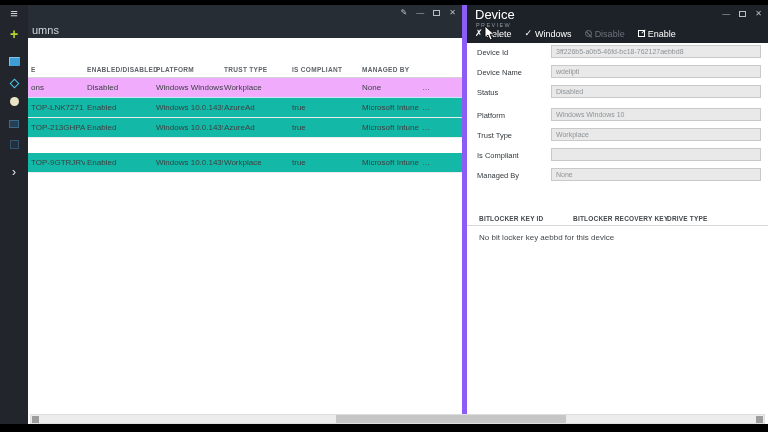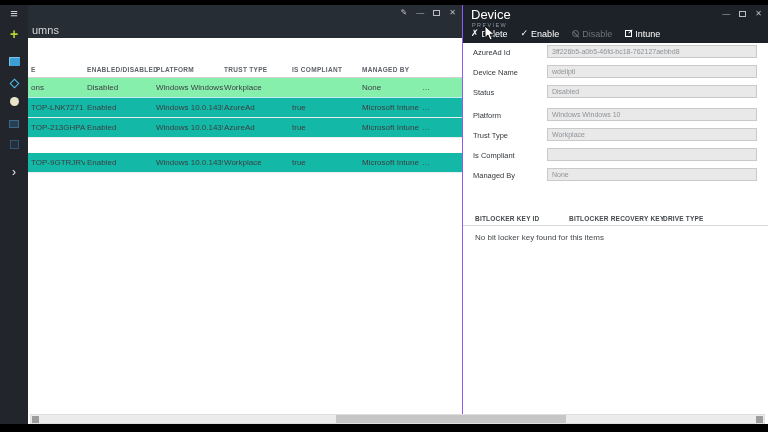--- a/index.html
+++ b/index.html
@@ -35,38 +35,38 @@
 
   #thead { position:absolute; left:0; top:57px; width:434px; height:16px;
     border-bottom:1px solid #d2d2d2; }
   #thead span { position:absolute; top:4px; font-size:6.5px; font-weight:bold;
     color:#5f6368; letter-spacing:.3px; white-space:nowrap; }
   .c-name { left:3px; }  .c-en { left:59px; } .c-pf { left:128px; }
   .c-tr { left:196px; }  .c-cp { left:264px; } .c-mg { left:334px; }
 
   .trow { position:absolute; left:0; width:434px; height:20px; border-bottom:1px solid #ececec;
     cursor:pointer; background:#14b8a6; }
-  .trow.sel { background:#86efac; border-bottom:1px solid #c5ebf8; }
+  .trow.sel { background:#f0abfc; border-bottom:1px solid #c5ebf8; }
   .trow span { position:absolute; top:5px; font-size:8px; color:#3b3f42; white-space:nowrap;
     overflow:hidden; }
   .trow .c-name { width:54px; } .trow .c-en { width:66px; } .trow .c-pf { width:67px; }
   .trow .c-tr { width:66px; } .trow .c-cp { width:68px; } .trow .c-mg { width:58px; }
   .rowmenu { position:absolute; left:394px; top:1px; width:26px; font-size:9px;
     color:#5a5e62; letter-spacing:1px; cursor:pointer; }
 
   
   #hscroll { position:absolute; left:30px; top:414px; width:735px; height:10px;
     background:#ececec; border:1px solid #dedede; }
   #hthumb { position:absolute; left:305px; top:0; width:230px; height:8px; background:#c6c6c6; }
   .hcap { position:absolute; top:1px; width:7px; height:7px; background:#9d9d9d; }
   .hcap.l { left:1px; } .hcap.r { right:1px; }
 
   
   #device-panel { position:absolute; left:462px; top:5px; width:306px; height:419px;
-    background:#fff; border-left:1px solid #8b5cf6; }
+    background:#fff; border-left:5px solid #8b5cf6; }
   #panel-header { position:absolute; left:0; top:0; width:100%; height:38px; background:#1d2228; }
   #panel-title { position:absolute; left:8px; top:2px; font-size:13px; color:#fff; }
   #panel-badge { position:absolute; left:9px; top:17px; font-size:5.5px; color:#9098a0;
     letter-spacing:1.4px; }
   #panel-toolbar { position:absolute; left:8px; top:22px; display:flex; gap:13px;
     align-items:center; height:13px; }
   .tbtn { display:flex; gap:3px; align-items:center; font-size:9px; color:#fff; cursor:pointer; }
   .tbtn.disabled { color:#6c737a; cursor:default; }
   .tbtn .ticon { font-size:9px; line-height:9px; }
   .no-icon { width:7px; height:7px; border:1px solid #6c737a; border-radius:50%; position:relative; }
@@ -191,35 +191,35 @@
       <span class="box-icon"></span>
       <span>✕</span>
     </div>
     <div id="panel-toolbar">
       <div class="tbtn">
         <span class="ticon">✗</span>
         <span>Delete</span>
       </div>
       <div class="tbtn">
         <span class="ticon">✓</span>
-        <span>Enable</span>
+        <span>Windows</span>
       </div>
       <div class="tbtn disabled">
         <span class="no-icon"></span>
         <span>Disable</span>
       </div>
       <div class="tbtn">
         <span class="manage-icon"></span>
-        <span>Intune</span>
+        <span>Enable</span>
       </div>
     </div>
   </div>
 
   <div class="frow" style="top:40px">
-    <span class="flabel">AzureAd Id</span>
+    <span class="flabel">Device Id</span>
     <div class="fvalue">3ff226b5-a0b5-46fd-bc18-762127aebbd8</div>
   </div>
   <div class="frow" style="top:60px">
     <span class="flabel">Device Name</span>
     <div class="fvalue">wdelipti</div>
   </div>
   <div class="frow" style="top:80px">
     <span class="flabel">Status</span>
     <div class="fvalue">Disabled</div>
   </div>
@@ -238,21 +238,21 @@
   <div class="frow" style="top:163px">
     <span class="flabel">Managed By</span>
     <div class="fvalue">None</div>
   </div>
 
   <div id="bl-head">
     <span class="bl1">BITLOCKER KEY ID</span>
     <span class="bl2">BITLOCKER RECOVERY KEY</span>
     <span class="bl3">DRIVE TYPE</span>
   </div>
-  <div id="bl-empty">No bit locker key found for this items</div>
+  <div id="bl-empty">No bit locker key aebbd for this device</div>
 </div>
 
 <div id="hscroll">
   <span class="hcap l"></span>
   <div id="hthumb"></div>
   <span class="hcap r"></span>
 </div>
 
 <svg id="cursor" viewBox="0 0 12 16">
   <polygon points="1,0 1,11.5 4,9 6,14 8.2,13 6.2,8.3 10,8.3" fill="#ffffff" stroke="#000000" stroke-width="0.9"></polygon>

